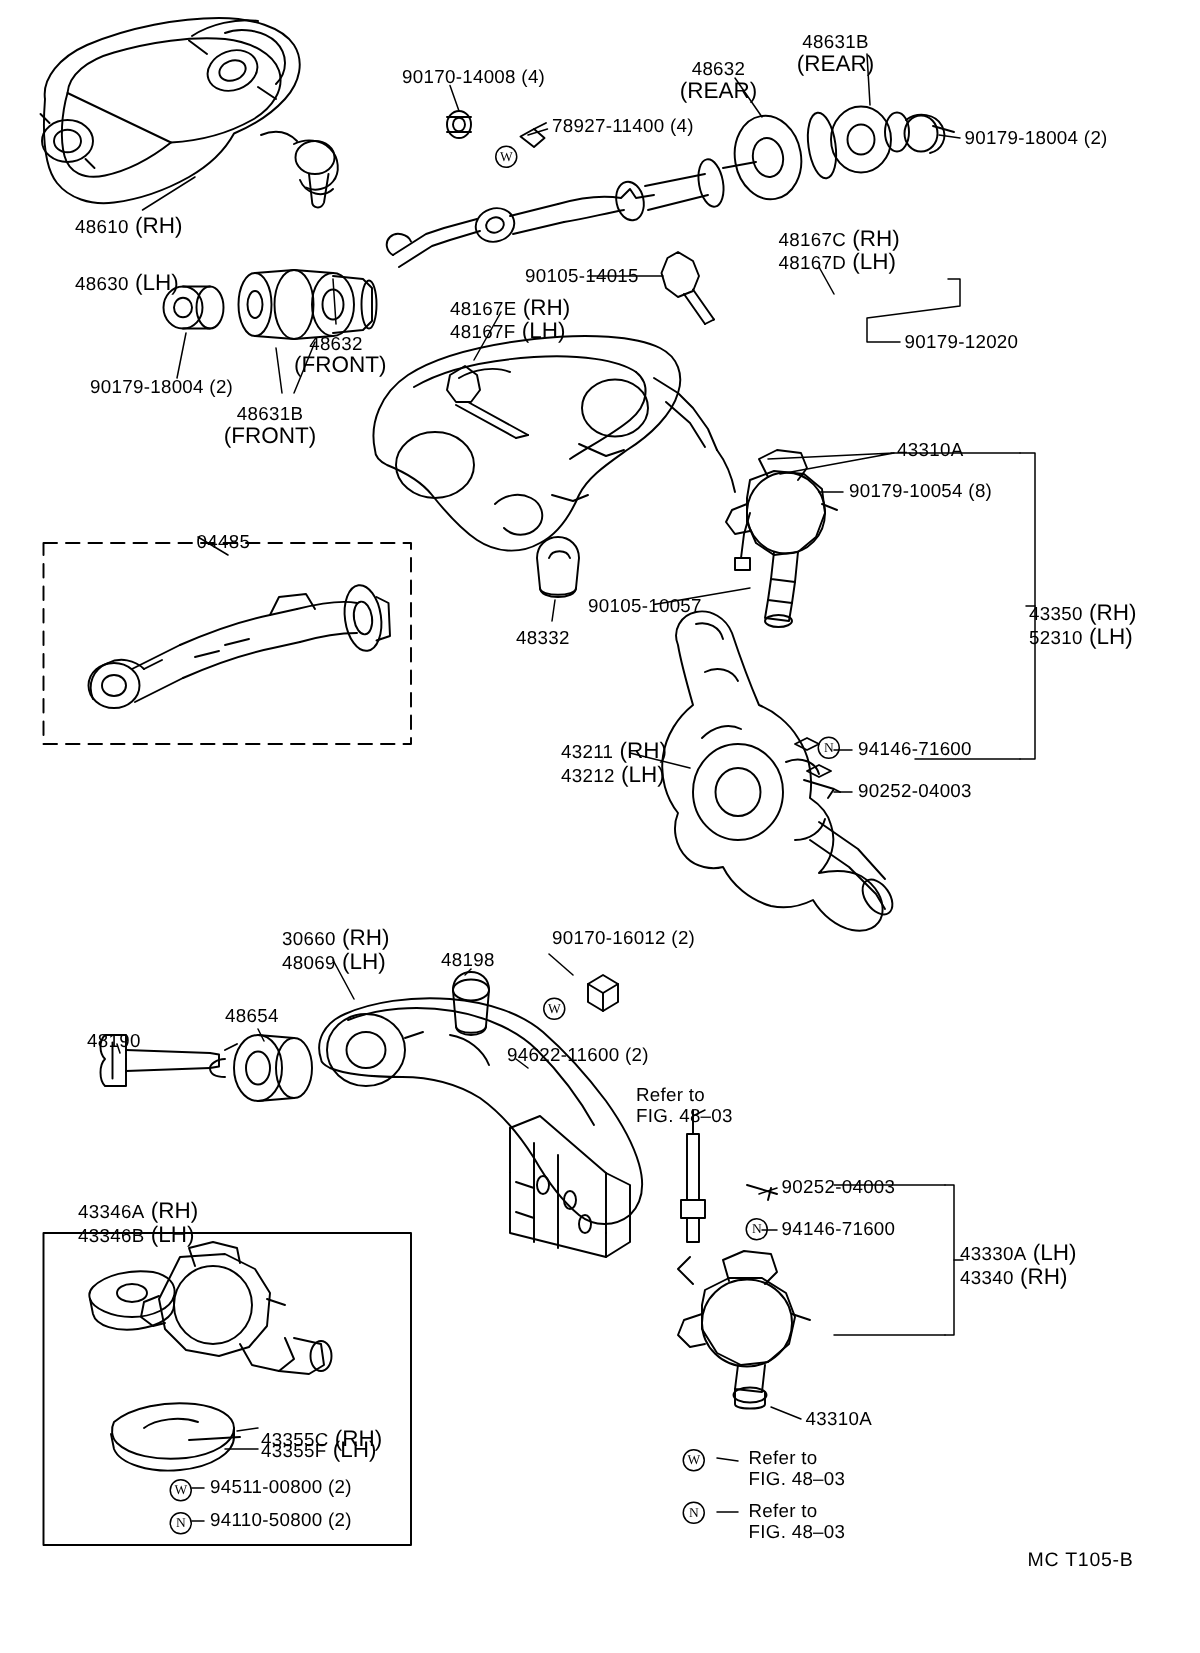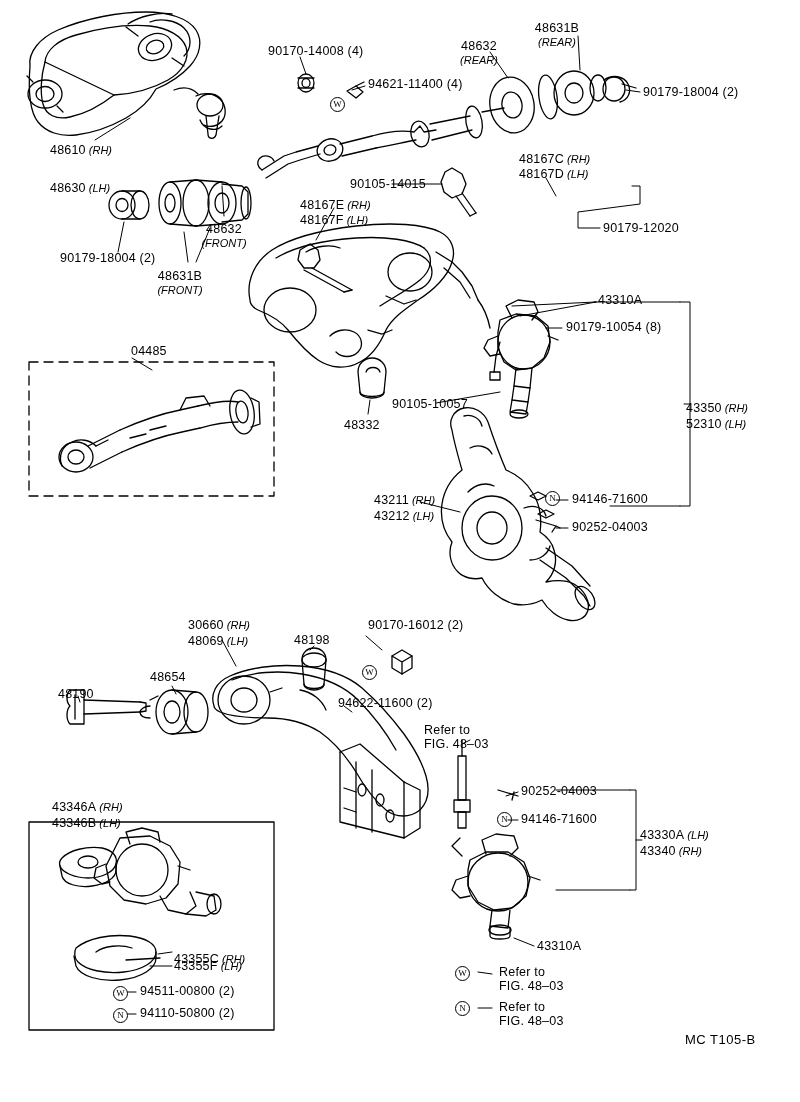--- a/index.html
+++ b/index.html
@@ -13,21 +13,21 @@
   }
   #sheet{position:absolute;left:0;top:0;width:800px;height:1102px;}
   svg.art{position:absolute;left:0;top:0;width:800px;height:1102px;}
   .lbl{
     position:absolute;
     font-size:12.5px;
     line-height:13.5px;
     white-space:pre;
     letter-spacing:0.2px;
   }
-  .lbl .sub{font-size:11px;letter-spacing:0;font-style:italic;}
+  .lbl .sub{font-size:15px;letter-spacing:0;}
   .lbl.c{text-align:center;}
   .foot{
     position:absolute;
     font-size:13px;
     letter-spacing:0.5px;
   }
   .circ{
     position:absolute;
     width:13px;height:13px;
     border:1.2px solid #000;
@@ -383,21 +383,21 @@
       </g>
     </g>
   </svg>
 
   <div class="lbl" style="left:268px;top:45px;"><span>90170-14008</span><span> (4)</span></div>
 
   <div class="lbl c" style="left:451px;top:40px;width:56px;"><span>48632</span><br><span class="sub">(REAR)</span></div>
 
   <div class="lbl c" style="left:525px;top:22px;width:64px;"><span>48631B</span><br><span class="sub">(REAR)</span></div>
 
-  <div class="lbl" style="left:368px;top:78px;"><span>94621-11400</span><span> (4)</span></div>
+  <div class="lbl" style="left:368px;top:78px;"><span>78927-11400</span><span> (4)</span></div>
 
   <div class="lbl" style="left:643px;top:86px;"><span>90179-18004</span><span> (2)</span></div>
 
   <div class="lbl" style="left:50px;top:144px;"><span>48610</span><span class="sub"> (RH)</span></div>
   <div class="lbl" style="left:50px;top:172px;margin-top:10px;"><span>48630</span><span class="sub"> (LH)</span></div>
 
   <div class="lbl" style="left:350px;top:178px;"><span>90105-14015</span></div>
 
   <div class="lbl" style="left:519px;top:153px;"><span>48167C</span><span class="sub"> (RH)</span></div>
   <div class="lbl" style="left:519px;top:168px;"><span>48167D</span><span class="sub"> (LH)</span></div>
@@ -406,21 +406,21 @@
 
   <div class="lbl" style="left:300px;top:199px;"><span>48167E</span><span class="sub"> (RH)</span></div>
   <div class="lbl" style="left:300px;top:214px;"><span>48167F</span><span class="sub"> (LH)</span></div>
 
   <div class="lbl c" style="left:196px;top:223px;width:56px;"><span>48632</span><br><span class="sub">(FRONT)</span></div>
 
   <div class="lbl" style="left:60px;top:252px;"><span>90179-18004</span><span> (2)</span></div>
 
   <div class="lbl c" style="left:148px;top:270px;width:64px;"><span>48631B</span><br><span class="sub">(FRONT)</span></div>
 
-  <div class="lbl" style="left:131px;top:345px;text-align:right;"><span>04485</span></div>
+  <div class="lbl" style="left:131px;top:355px;text-align:right;"><span>04485</span></div>
 
   <div class="lbl" style="left:598px;top:294px;"><span>43310A</span></div>
 
   <div class="lbl" style="left:566px;top:321px;"><span>90179-10054</span><span> (8)</span></div>
 
   <div class="lbl" style="left:686px;top:402px;"><span>43350</span><span class="sub"> (RH)</span></div>
   <div class="lbl" style="left:686px;top:418px;"><span>52310</span><span class="sub"> (LH)</span></div>
 
   <div class="lbl" style="left:392px;top:398px;"><span>90105-10057</span></div>
 

